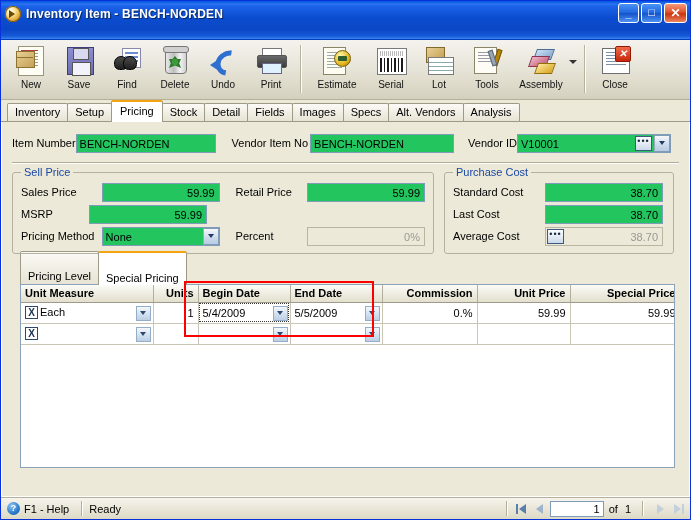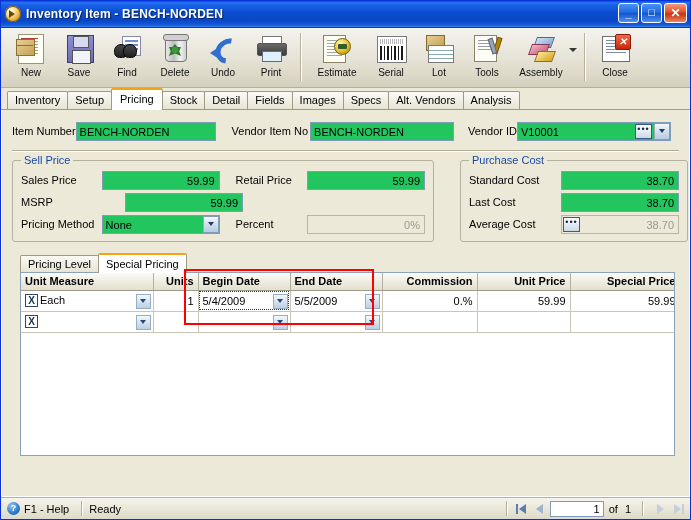--- a/index.html
+++ b/index.html
@@ -25,21 +25,21 @@
   }
 
   
   .titlebar {
     height: 26px; flex: 0 0 26px;
     background: linear-gradient(to bottom,
       #0054e3 0%, #2a73f0 8%, #1b62e8 14%, #0b4ccf 45%,
       #0a47c6 75%, #1559d8 92%, #3a84ef 100%);
     border-bottom: 1px solid #003fc0;
     display: flex; align-items: center;
-    padding: 0 2px 0 4px;
+    padding: 0 2px 12px 4px;
     position: relative;
   }
   .title-icon {
     width: 16px; height: 16px; flex: 0 0 16px;
     border-radius: 50%;
     background: radial-gradient(circle at 35% 32%, #ffffff 0%, #ffe79a 28%, #e0a634 65%, #9b6b10 100%);
     box-shadow: 0 0 0 1px #7a5a10 inset;
     margin-right: 5px;
     position: relative;
   }
@@ -296,21 +296,21 @@
     width: 17px; height: 15px;
     background: linear-gradient(to bottom,#fbfcfe,#dfe8f2 60%,#cbd9ea);
     border: 1px solid #3c5a80;
     box-sizing: border-box;
     font-size: 9px; line-height: 8px; text-align: center;
     letter-spacing: 1px; color: #1a2c44;
     cursor: default;
   }
 
   
-  .groups { display: flex; margin: 8px 4px 0 4px; gap: 26px; }
+  .groups { display: flex; margin: 8px 4px 0 4px; gap: 10px; }
   .group {
     border: 1px solid #b5b1a0;
     border-radius: 3px;
     padding: 8px 8px 6px 8px;
     position: relative;
     background: transparent;
     box-sizing: border-box;
   }
   .group > .legend {
     position: absolute; top: -7px; left: 8px;
@@ -321,21 +321,21 @@
   }
   .grow { display: flex; align-items: center; height: 22px; }
 
   
   .subtabs {
     display: flex; align-items: flex-end;
     margin: 10px 0 0 12px; height: 20px;
   }
   .subtab {
     height: 17px; line-height: 16px;
-    padding: 0 7px; font-size: 11px;
+    padding: 16px 7px; font-size: 11px;
     background: linear-gradient(to bottom,#fbfaf6,#e7e4d4);
     border: 1px solid #9d9a86; border-bottom: none;
     border-radius: 2px 2px 0 0;
     margin-right: -1px; box-sizing: border-box;
     cursor: default; white-space: nowrap;
   }
   .subtab.active {
     height: 20px; line-height: 18px;
     background: #fff;
     border-top: 2px solid #f4a410;
@@ -629,21 +629,21 @@
         <div class="legend">Sell Price</div>
 
         <div class="grow">
           <span class="lbl" style="width:88px">Sales Price</span>
           <input class="inp right" style="width: 118px;" value="59.99">
           <span class="lbl" style="width:78px; margin-left:16px">Retail Price</span>
           <input class="inp right" style="width: 118px;" value="59.99">
         </div>
 
         <div class="grow">
-          <span class="lbl" style="width:104px">MSRP</span>
+          <span class="lbl" style="width:68px">MSRP</span>
           <input class="inp right" style="width: 118px;" value="59.99">
         </div>
 
         <div class="grow">
           <span class="lbl" style="width:88px">Pricing Method</span>
           <span class="combo-wrap">
             <input class="inp" style="width: 118px; padding-right: 20px;" value="None">
             <span class="combo-btn">
                 <i></i>
               </span>

